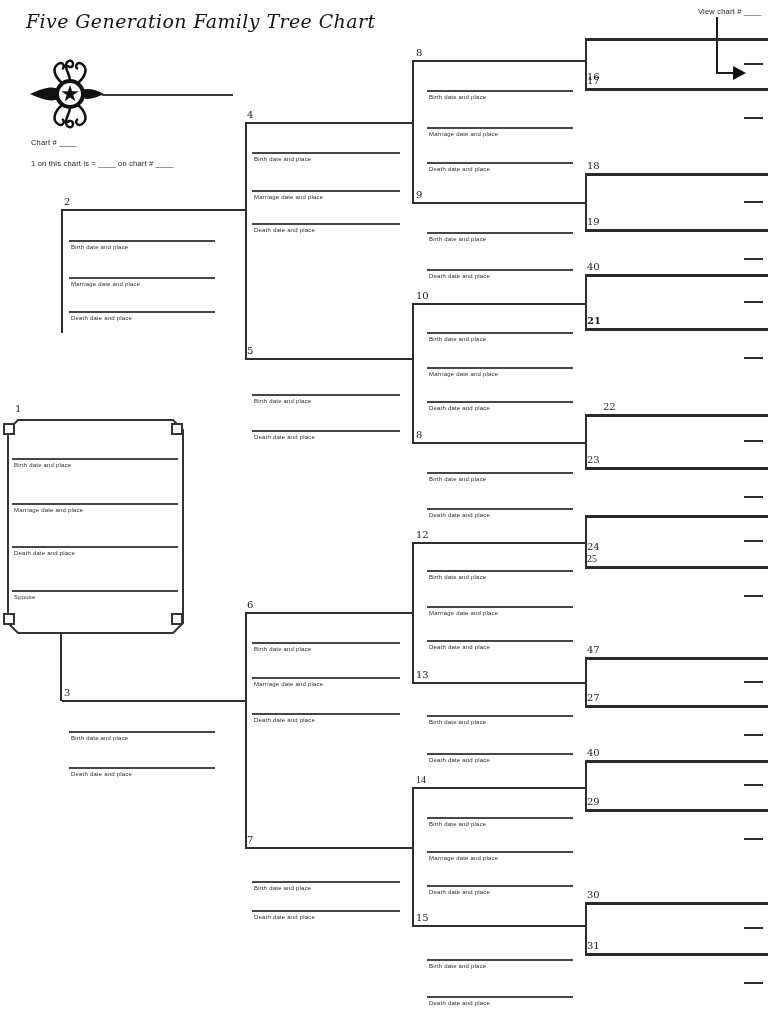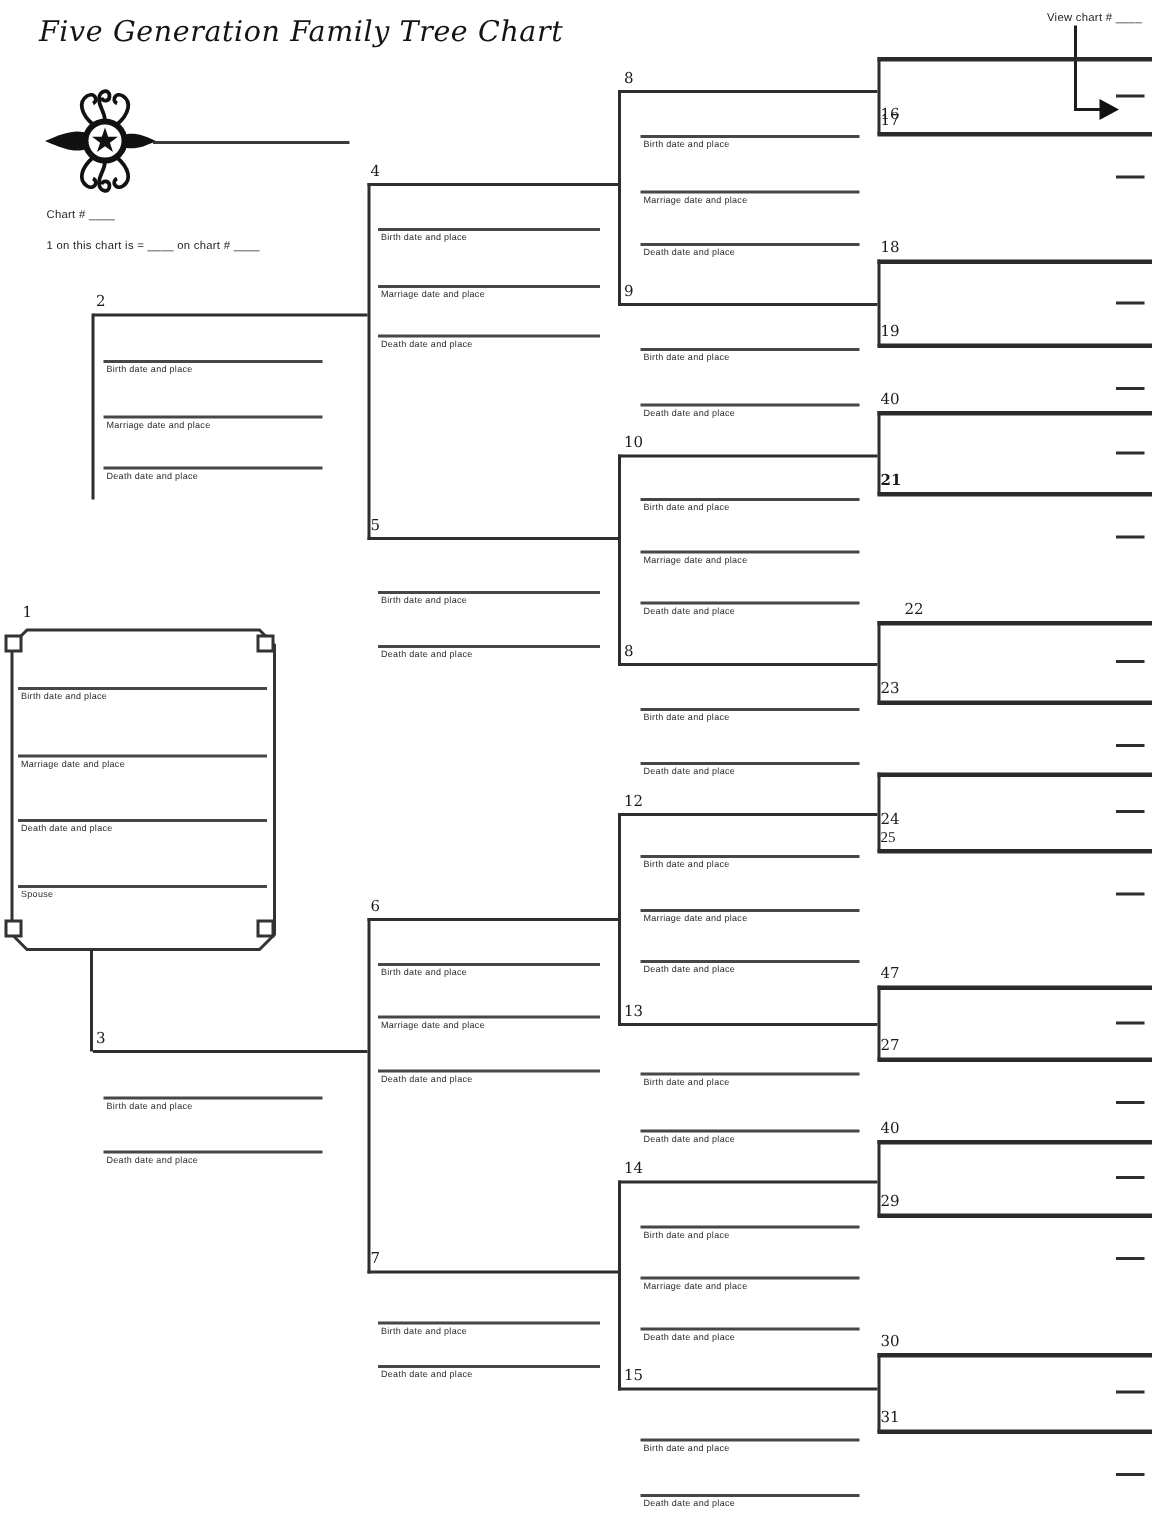--- a/index.html
+++ b/index.html
@@ -143,21 +143,21 @@
       <div class="fline" style="left: 427px; top: 606px; width: 146px;"></div>
       <div class="flabel" style="left: 429px; top: 610px;">Marriage date and place</div>
       <div class="fline" style="left: 427px; top: 640px; width: 146px;"></div>
       <div class="flabel" style="left: 429px; top: 644px;">Death date and place</div>
       <div class="num" style="left: 416px; top: 669px;">13</div>
       <div class="nline" style="left: 412px; top: 682px; width: 173px;"></div>
       <div class="fline" style="left: 427px; top: 715px; width: 146px;"></div>
       <div class="flabel" style="left: 429px; top: 719px;">Birth date and place</div>
       <div class="fline" style="left: 427px; top: 753px; width: 146px;"></div>
       <div class="flabel" style="left: 429px; top: 757px;">Death date and place</div>
-      <div class="num" style="left: 416px; top: 774px;">14</div>
+      <div class="num" style="left: 416px; top: 774px; font-family: Liberation Serif, serif;">14</div>
       <div class="nline" style="left: 412px; top: 787px; width: 173px;"></div>
       <div class="fline" style="left: 427px; top: 817px; width: 146px;"></div>
       <div class="flabel" style="left: 429px; top: 821px;">Birth date and place</div>
       <div class="fline" style="left: 427px; top: 851px; width: 146px;"></div>
       <div class="flabel" style="left: 429px; top: 855px;">Marriage date and place</div>
       <div class="fline" style="left: 427px; top: 885px; width: 146px;"></div>
       <div class="flabel" style="left: 429px; top: 889px;">Death date and place</div>
       <div class="num" style="left: 416px; top: 912px;">15</div>
       <div class="nline" style="left: 412px; top: 925px; width: 173px;"></div>
       <div class="fline" style="left: 427px; top: 959px; width: 146px;"></div>

